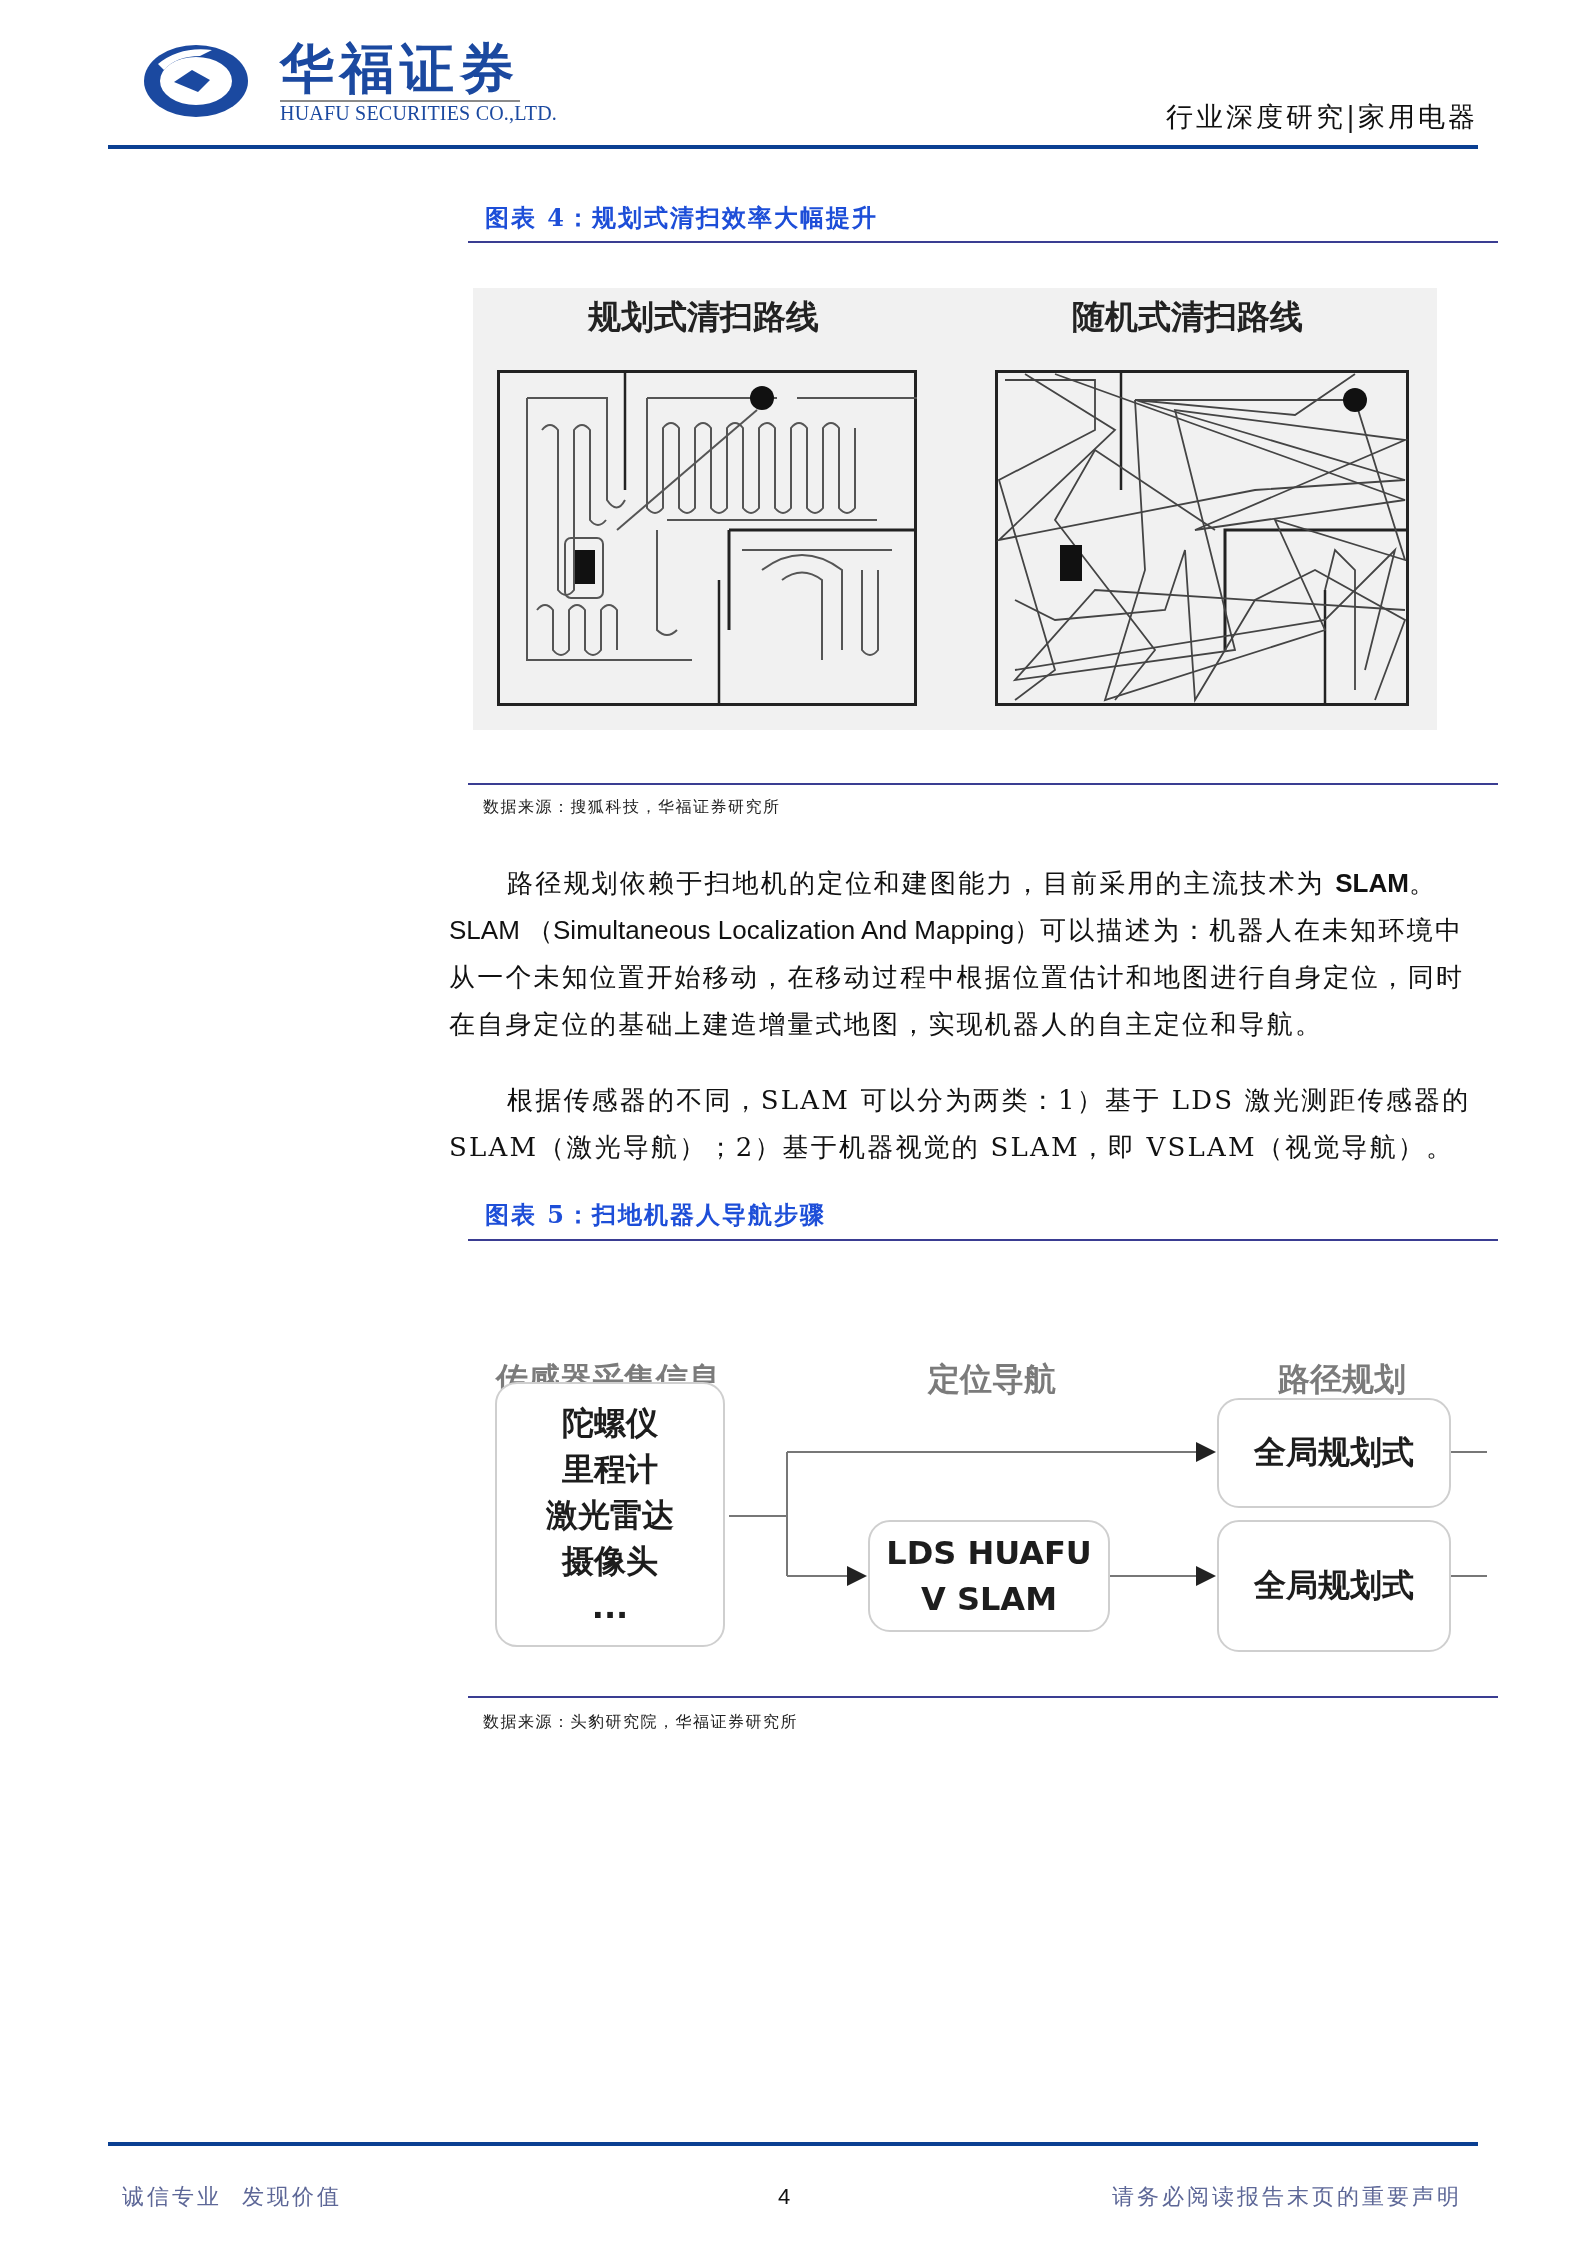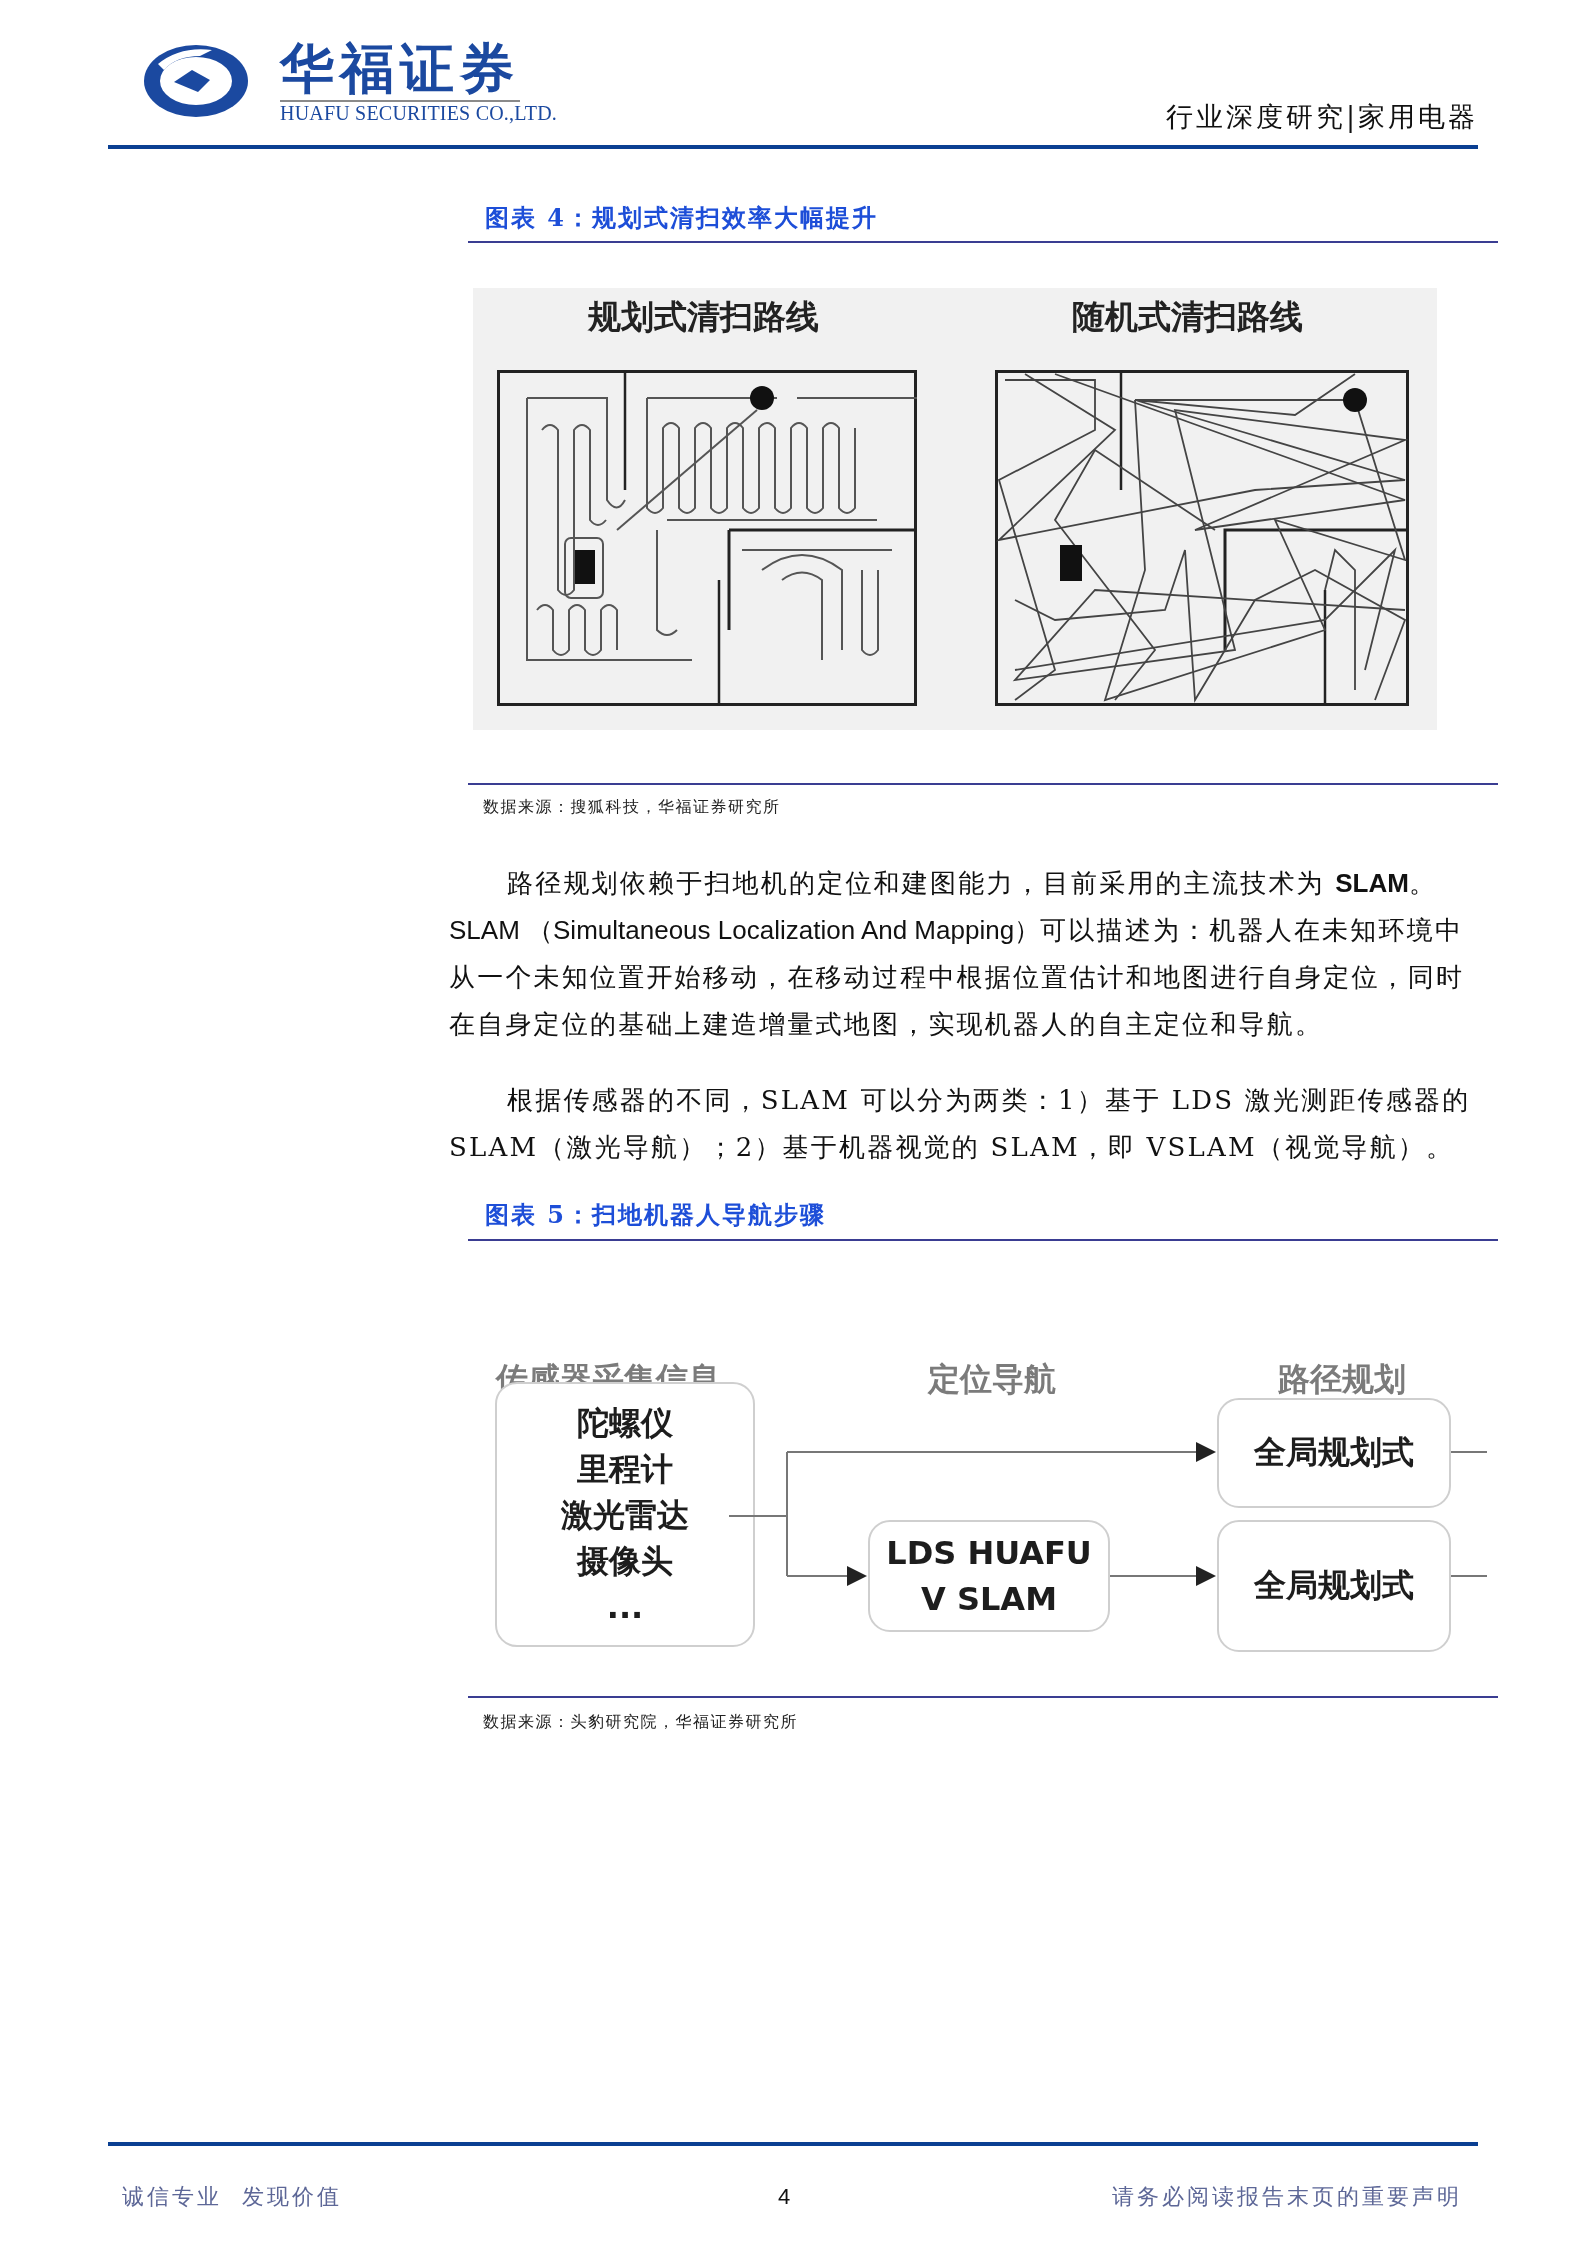--- a/index.html
+++ b/index.html
@@ -116,21 +116,21 @@
   <span>SLAM（激光导航）；2）基于机器视觉的 SLAM，即 VSLAM（视觉导航）。</span>
 </div>
 
 <div class="abs fig-title" style="top:1200px;">图表 5：扫地机器人导航步骤</div>
 <div class="abs fig-rule" style="top:1239px;"></div>
 
 <div class="abs flow-head" style="left:496px;">传感器采集信息</div>
 <div class="abs flow-head" style="left:928px;">定位导航</div>
 <div class="abs flow-head" style="left:1278px;">路径规划</div>
 
-<div class="abs flow-box" style="left:495px;top:1382px;width:260px;height:265px;font-size:32px;line-height:46px;">
+<div class="abs flow-box" style="left:495px;top:1382px;width:230px;height:265px;font-size:32px;line-height:46px;">
   <span>陀螺仪</span>
   <span>里程计</span>
   <span>激光雷达</span>
   <span>摄像头</span>
   <span>...</span>
 </div>
 
 <div class="abs flow-box" style="left:868px;top:1520px;width:242px;height:112px;font-size:32px;line-height:46px;">
   <span>LDS HUAFU</span>
   <span>V SLAM</span>

